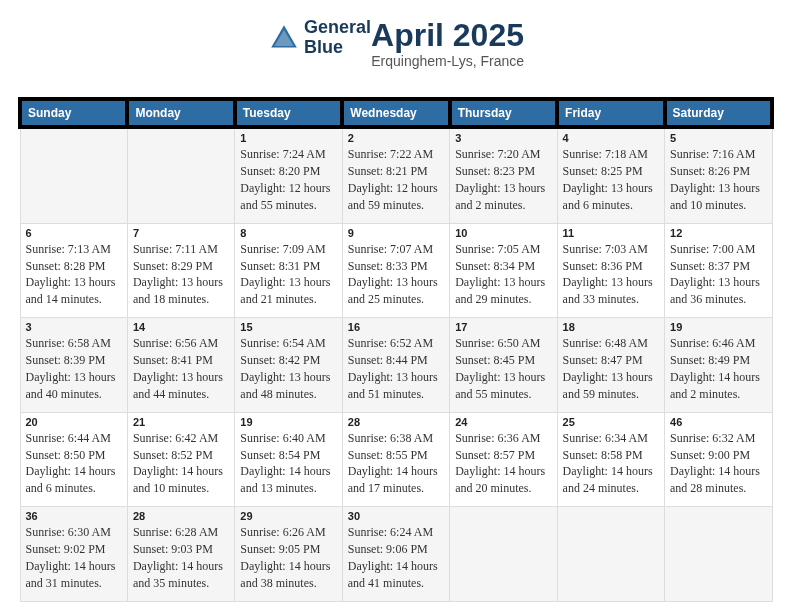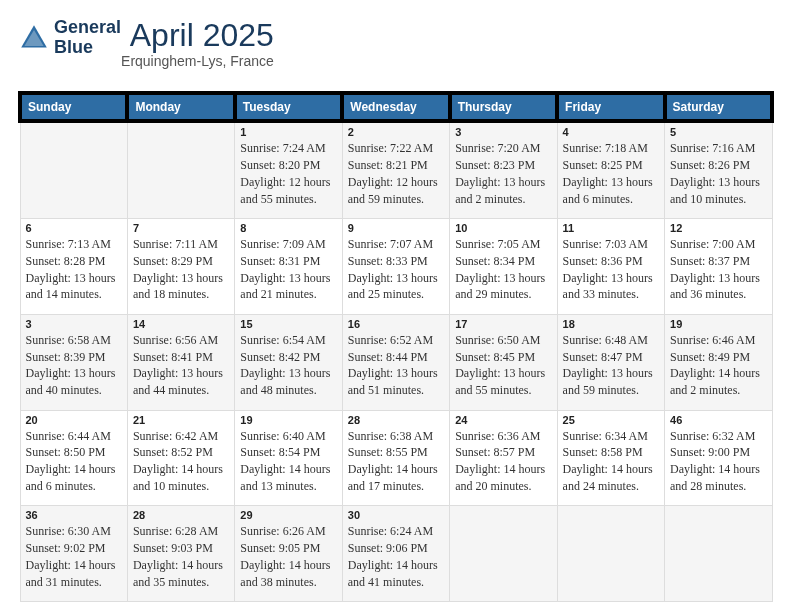--- a/index.html
+++ b/index.html
@@ -12,23 +12,23 @@
     }
     .page {
       width: 792px;
       height: 612px;
       padding: 18px 18px 10px 18px;
       display: flex;
       flex-direction: column;
     }
     .header {
       display: flex;
-      justify-content: flex-start;
+      justify-content: center;
       align-items: flex-start;
-      margin-bottom: 22px;
+      margin-bottom: 28px;
     }
     .logo {
       display: flex;
       align-items: center;
       gap: 4px;
     }
     .logo-text {
       font-size: 18px;
       font-weight: bold;
       color: #1a3a5c;
@@ -36,21 +36,21 @@
     }
     .logo-icon {
       width: 32px;
       height: 32px;
     }
     .title-block {
       text-align: right;
     }
     .month-year {
       font-size: 32px;
-      font-weight: normal;
+      font-weight: bold;
       color: #1a3a5c;
       line-height: 1.1;
     }
     .location {
       font-size: 14px;
       color: #555;
     }
     .calendar {
       flex: 1;
       border: 1px solid #ccc;

